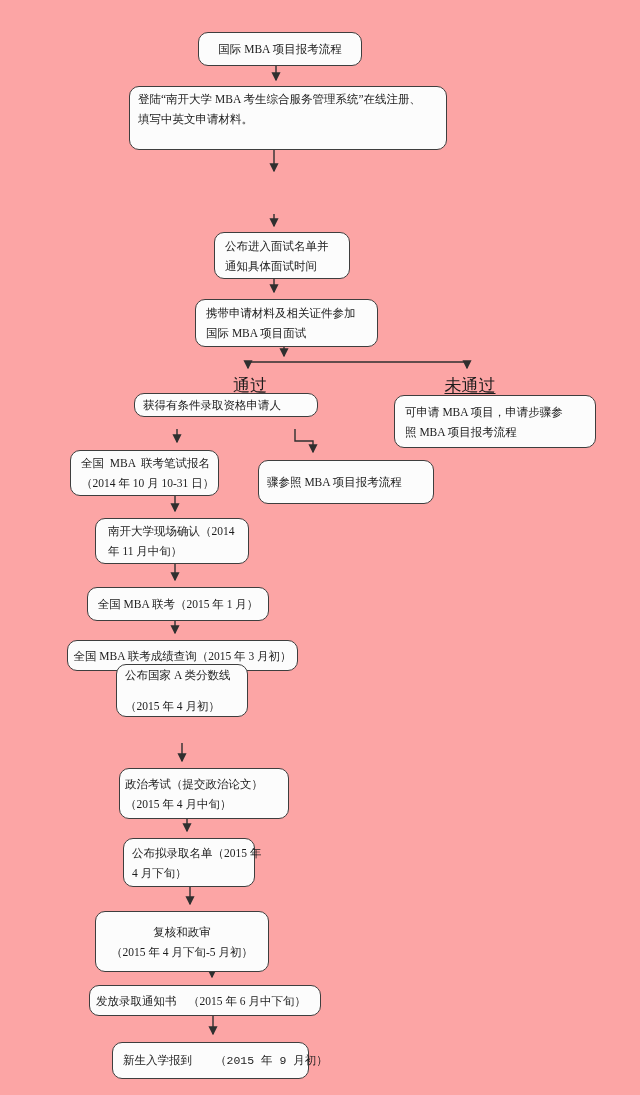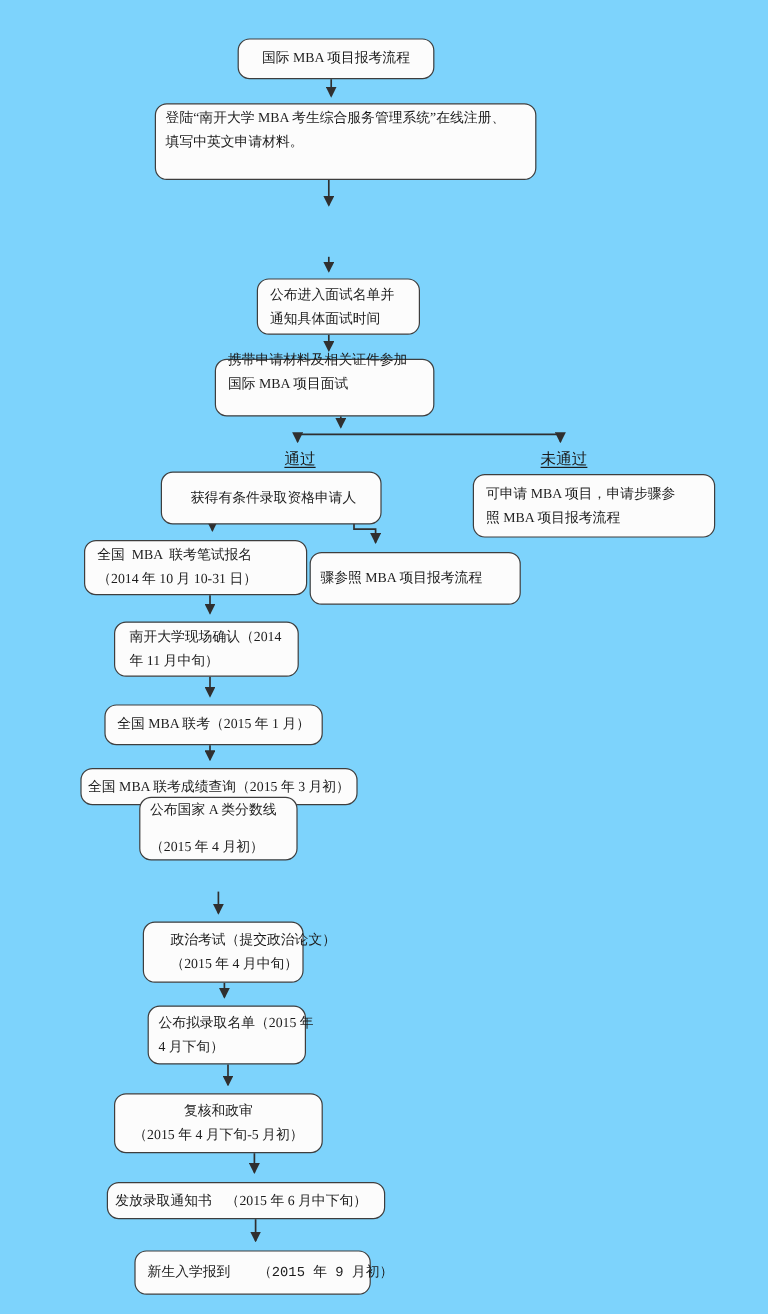--- a/index.html
+++ b/index.html
@@ -1,20 +1,20 @@
 <!DOCTYPE html>
 <html><head>
 <meta charset="utf-8">
 <style>
   html, body { margin: 0; padding: 0; background: #ffffff; }
   .canvas {
     position: relative;
     width: 640px;
     height: 1095px;
-    background: #7dd3fc;
+    background: #fca5a5;
     font-family: "Liberation Serif", "DejaVu Serif", serif;
     color: #1c1c1c;
     overflow: hidden;
   }
   .arrows {
     position: absolute;
     left: 0; top: 0;
     width: 640px; height: 1095px;
     pointer-events: none;
   }
@@ -29,21 +29,21 @@
     justify-content: center;
     font-size: 11.5px;
   }
   .node .ln {
     white-space: pre;
     line-height: 20px;
   }
   .node.c { text-align: center; }
   .blabel {
     position: absolute;
-    font-size: 13px;
+    font-size: 17px;
     text-align: center;
     text-decoration: underline;
     text-underline-offset: 2px;
     white-space: pre;
   }
 </style>
 </head>
 <body>
 
 <div class="canvas">
@@ -85,38 +85,38 @@
     <div class="ln">登陆“南开大学 MBA 考生综合服务管理系统”在线注册、</div>
     <div class="ln">填写中英文申请材料。</div>
   </div>
 
 
   <div class="node" style="left:214px; top:232px; width:136px; height:47px; padding:0 10px;">
     <div class="ln">公布进入面试名单并</div>
     <div class="ln">通知具体面试时间</div>
   </div>
 
-  <div class="node" style="left:179px; top:299px; width:183px; height:48px; padding:16px 10px;justify-content:flex-end;">
+  <div class="node" style="left:195px; top:299px; width:183px; height:48px; padding:16px 10px;">
     <div class="ln">携带申请材料及相关证件参加</div>
     <div class="ln">国际 MBA 项目面试</div>
   </div>
 
   <div class="blabel" style="left:226px; top:374px; width:48px;">通过</div>
   <div class="blabel" style="left:444px; top:374px; width:52px;">未通过</div>
 
-  <div class="node" style="left:134px; top:393px; width:184px; height:44px; padding:0 20px;text-align:right;">
+  <div class="node" style="left:134px; top:393px; width:184px; height:24px; padding:0 8px;">
     <div class="ln">获得有条件录取资格申请人</div>
   </div>
 
   <div class="node" style="left:394px; top:395px; width:202px; height:53px; padding:0 10px;">
     <div class="ln">可申请 MBA 项目，申请步骤参</div>
     <div class="ln">照 MBA 项目报考流程</div>
   </div>
 
-  <div class="node" style="left:70px; top:450px; width:186px; height:46px; padding:0 10px;">
+  <div class="node" style="left:70px; top:450px; width:149px; height:46px; padding:0 10px;">
     <div class="ln">全国  MBA  联考笔试报名</div>
     <div class="ln">（2014 年 10 月 10-31 日）</div>
   </div>
 
   <div class="node" style="left:258px; top:460px; width:176px; height:44px; padding:0 8px;">
     <div class="ln">骤参照 MBA 项目报考流程</div>
   </div>
 
   <div class="node" style="left:95px; top:518px; width:154px; height:46px; padding:0 12px;">
     <div class="ln">南开大学现场确认（2014</div>
@@ -129,31 +129,31 @@
 
   <div class="node c" style="left:67px; top:640px; width:231px; height:31px;">
     <div class="ln">全国 MBA 联考成绩查询（2015 年 3 月初）</div>
   </div>
 
   <div class="node" style="left:116px; top:664px; width:132px; height:53px; padding:0 8px;justify-content:space-between;">
     <div class="ln">公布国家 A 类分数线</div>
     <div class="ln">（2015 年 4 月初）</div>
   </div>
 
-  <div class="node" style="left:119px; top:768px; width:134px; height:51px; padding:0 22px;font-family:Liberation Serif, serif;">
+  <div class="node" style="left:119px; top:768px; width:170px; height:51px; padding:0 5px;font-family:Liberation Serif, serif;">
     <div class="ln">政治考试（提交政治论文）</div>
     <div class="ln">（2015 年 4 月中旬）</div>
   </div>
 
   <div class="node" style="left:123px; top:838px; width:132px; height:49px; padding:0 8px;">
     <div class="ln">公布拟录取名单（2015 年</div>
     <div class="ln">4 月下旬）</div>
   </div>
 
-  <div class="node c" style="left:95px; top:911px; width:174px; height:50px;text-align:center;">
+  <div class="node c" style="left:95px; top:911px; width:174px; height:61px;text-align:center;">
     <div class="ln">复核和政审</div>
     <div class="ln">（2015 年 4 月下旬-5 月初）</div>
   </div>
 
   <div class="node" style="left:89px; top:985px; width:232px; height:31px; padding:0 6px;">
     <div class="ln">发放录取通知书　（2015 年 6 月中下旬）</div>
   </div>
 
   <div class="node" style="left:112px; top:1042px; width:197px; height:37px; padding:0 10px;font-family:Liberation Mono, monospace;">
     <div class="ln">新生入学报到　　（2015 年 9 月初）</div>

